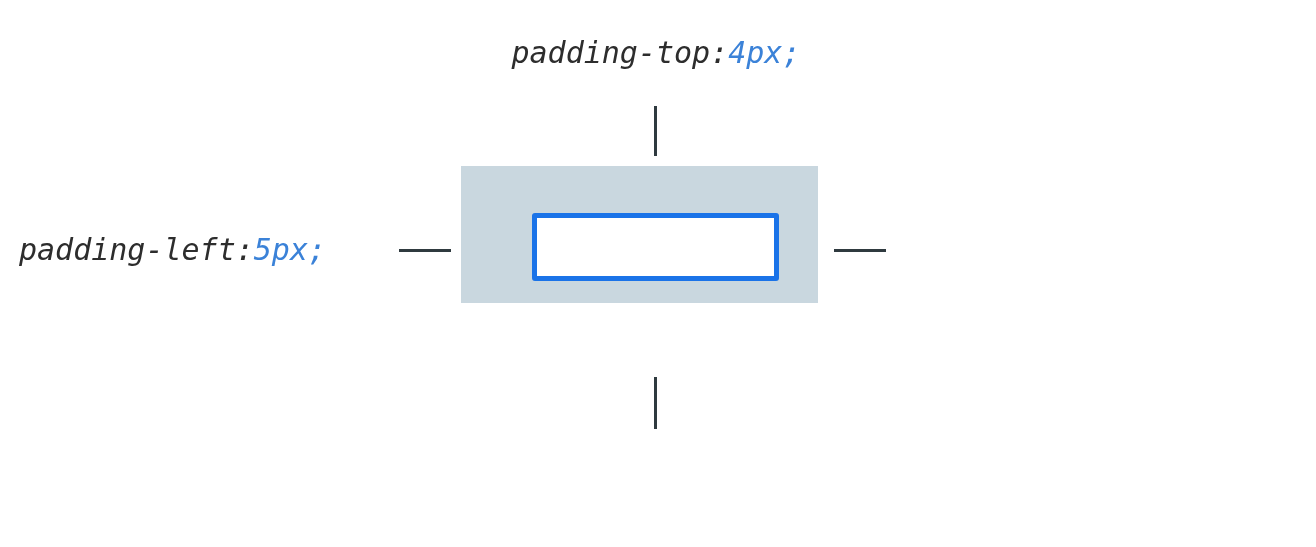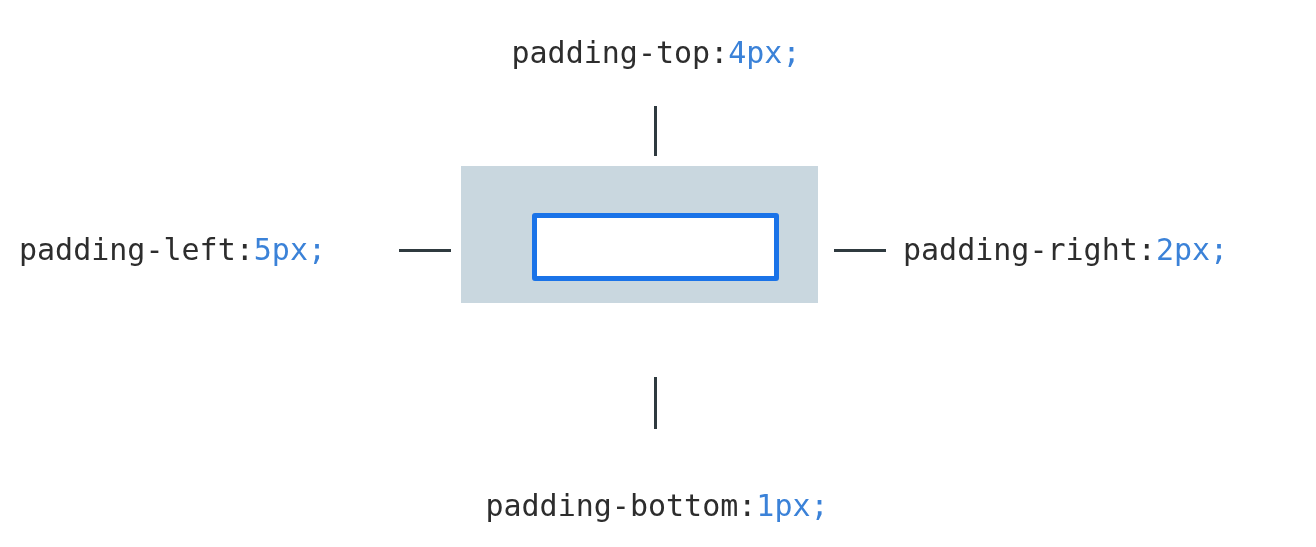--- a/index.html
+++ b/index.html
@@ -23,20 +23,21 @@
   
   .label {
     position: absolute;
     font-family: "DejaVu Sans Mono", "Liberation Mono", monospace;
     font-size: 30px;
     line-height: 34px;
     letter-spacing: 0px;
     color: #2d2d2d;
     white-space: pre;
     font-weight: 400;
+    font-style: italic;
   }
   .label .val {
     color: #3b82d8;
   }
 
   #label-top {
     left: 0;
     width: 1316px;
     top: 36px;
     text-align: center;
@@ -115,23 +116,21 @@
 </style>
 </head>
 <body>
 
 <div id="stage">
 
   <div class="label" id="label-top"><span>padding-top:</span><span class="val">4px;</span></div>
 
   <div class="label" id="label-left"><span>padding-left:</span><span class="val">5px;</span></div>
 
-  <div class="label" id="label-right"><span>padding-right:</span><span class="val">2px;</span></div>
 
-  <div class="label" id="label-bottom"><span>padding-bottom:</span><span class="val">1px;</span></div>
 
   <div class="conn" id="conn-top"></div>
   <div class="conn" id="conn-bottom"></div>
   <div class="conn" id="conn-left"></div>
   <div class="conn" id="conn-right"></div>
 
   <div id="padding-box">
     <div id="content-box"></div>
   </div>
 

